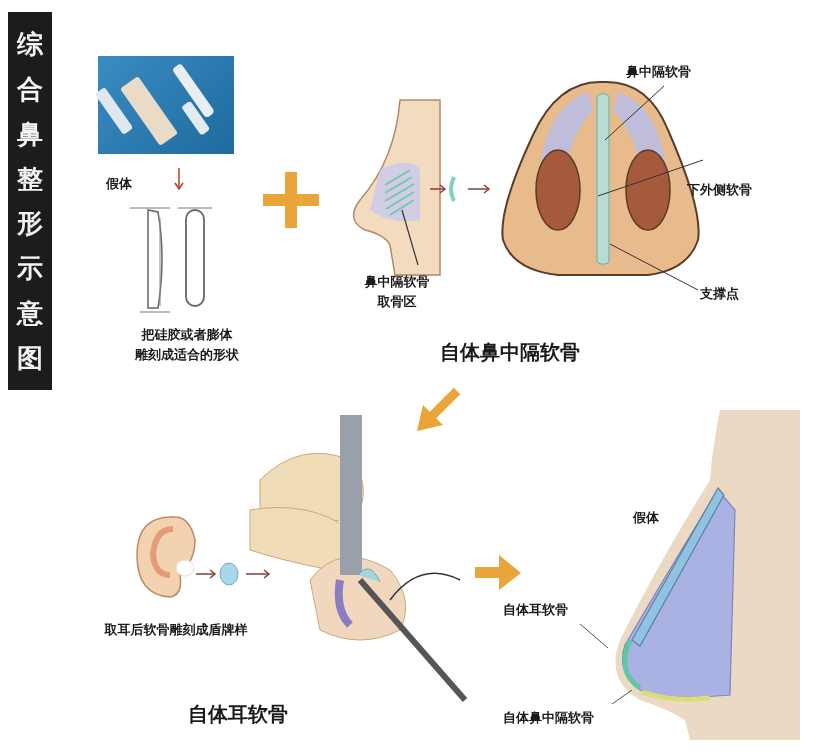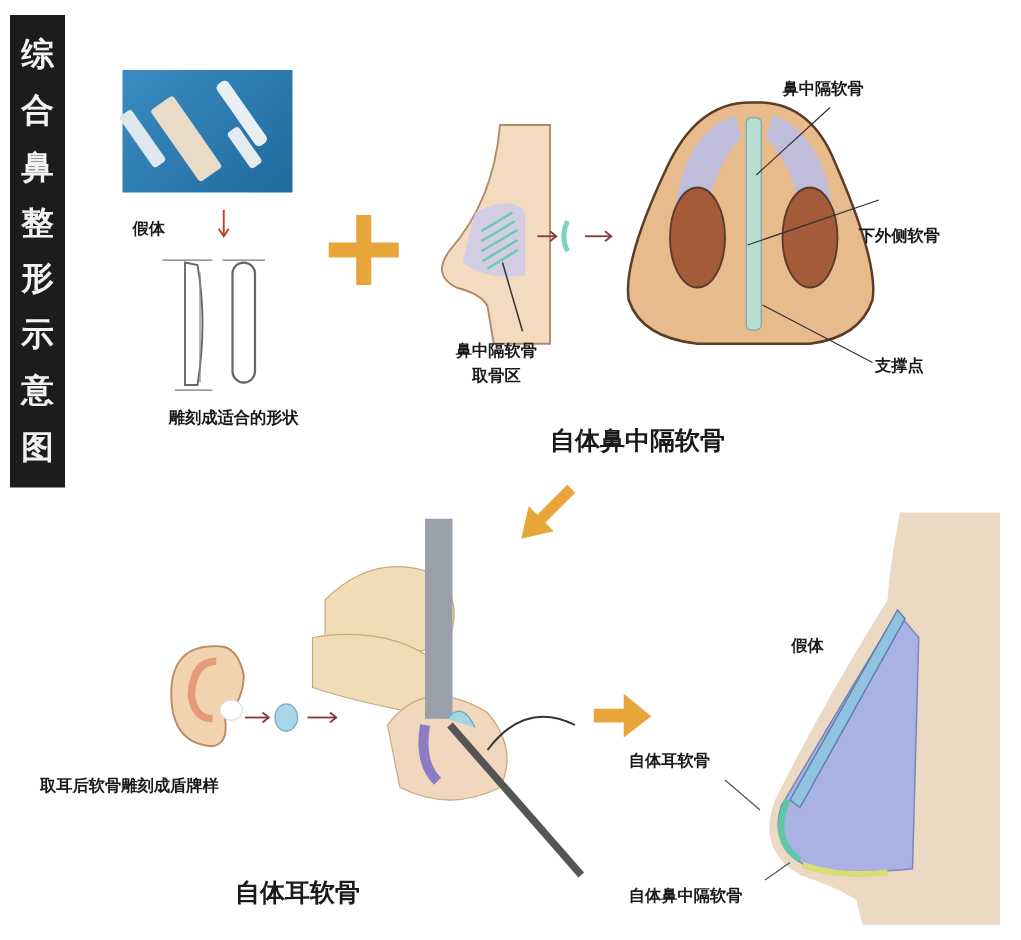--- a/index.html
+++ b/index.html
@@ -46,20 +46,21 @@
 <svg class="abs" width="100" height="120" style="left:130px; top:198px;">
   <line x1="0" y1="10" x2="40" y2="10" stroke="#777" stroke-width="1"></line>
   <line x1="48" y1="10" x2="82" y2="10" stroke="#777" stroke-width="1"></line>
   <path d="M18 12 L18 110 L28 110 Q36 60 28 14 Z" fill="none" stroke="#666" stroke-width="1.5"></path>
   <line x1="30" y1="20" x2="30" y2="108" stroke="#888" stroke-width="1"></line>
   <rect x="56" y="12" width="18" height="96" rx="9" fill="none" stroke="#666" stroke-width="1.8"></rect>
   <line x1="10" y1="114" x2="40" y2="114" stroke="#777" stroke-width="1"></line>
 </svg>
 
 <div class="abs label" style="left:112px; top:325px; text-align:center; width:150px;">
+  <div>把硅胶或者膨体</div>
   <div>雕刻成适合的形状</div>
 </div>
 
 <svg class="abs" width="56" height="56" style="left:263px; top:172px;">
   <rect x="22" y="0" width="12" height="56" fill="#e8a53a"></rect>
   <rect x="0" y="22" width="56" height="12" fill="#e8a53a"></rect>
 </svg>
 
 <svg class="abs" width="120" height="180" style="left:340px; top:100px;">
   <path d="M60 0 Q55 60 20 100 Q5 120 25 130 Q45 135 50 145 L55 175 L100 175 L100 0 Z" fill="#f3dbbf" stroke="#b08a66" stroke-width="1.5"></path>
@@ -125,21 +126,21 @@
   <path d="M20 70 Q60 30 110 50 Q130 70 120 100 L100 110 Q60 120 20 110 Z" fill="#f1dcb8" stroke="#c9a97c" stroke-width="1"></path>
   <path d="M10 100 Q70 90 110 120 Q120 150 90 160 Q40 150 10 140 Z" fill="#f1dcb8" stroke="#c9a97c" stroke-width="1"></path>
   <path d="M70 170 Q100 130 150 160 Q175 190 160 220 Q120 240 80 220 Z" fill="#f0d7bd" stroke="#c9a97c" stroke-width="1"></path>
   <path d="M100 170 Q95 200 110 215" fill="none" stroke="#8a7dc2" stroke-width="8"></path>
   <rect x="100" y="5" width="22" height="160" fill="#9aa0aa"></rect>
   <line x1="120" y1="170" x2="225" y2="290" stroke="#555" stroke-width="6"></line>
   <path d="M118 165 Q130 150 140 172" fill="#a4d4e0" stroke="#6ab"></path>
   <path d="M150 190 Q180 150 220 170" fill="none" stroke="#333" stroke-width="1.5"></path>
 </svg>
 
-<div class="abs label" style="left:32px; top:620px; width:240px;">
+<div class="abs label" style="left:56px; top:620px; text-align:center; width:240px;">
   <div>取耳后软骨雕刻成盾牌样</div>
 </div>
 <div class="abs big" style="left:188px; top:702px;">自体耳软骨</div>
 
 <svg class="abs" width="48" height="36" style="left:475px; top:555px;">
   <rect x="0" y="12" width="26" height="11" fill="#e8a53a"></rect>
   <polygon points="24,0 46,18 24,35" fill="#e8a53a"></polygon>
 </svg>
 
 <svg class="abs" width="200" height="330" style="left:600px; top:410px;">

